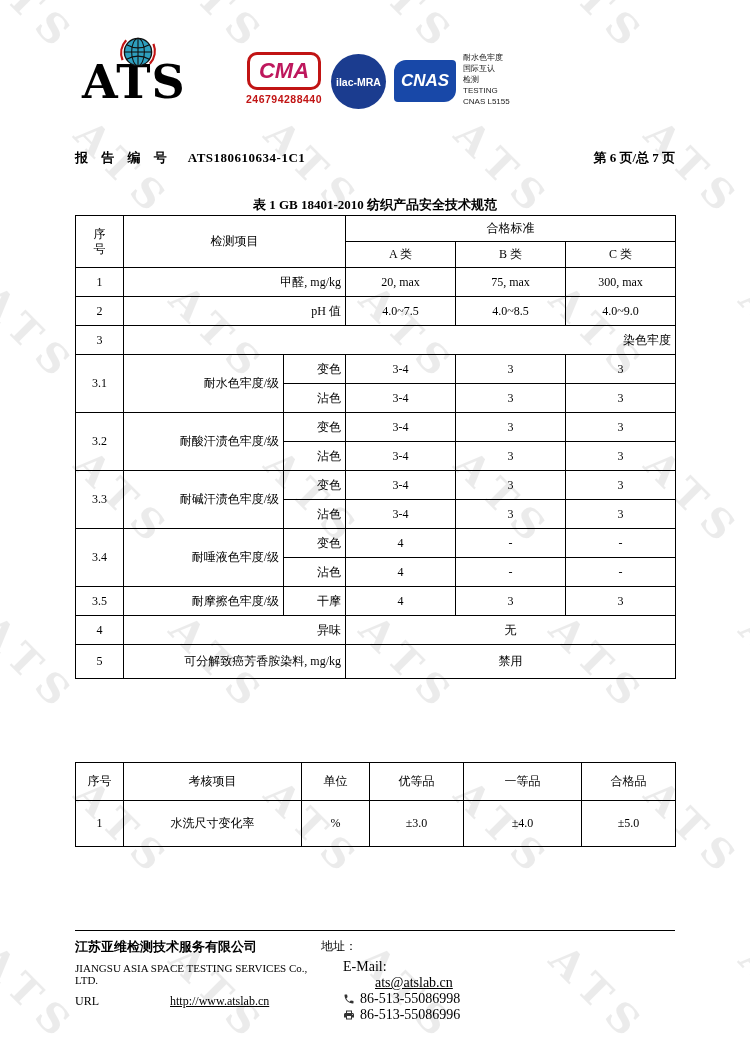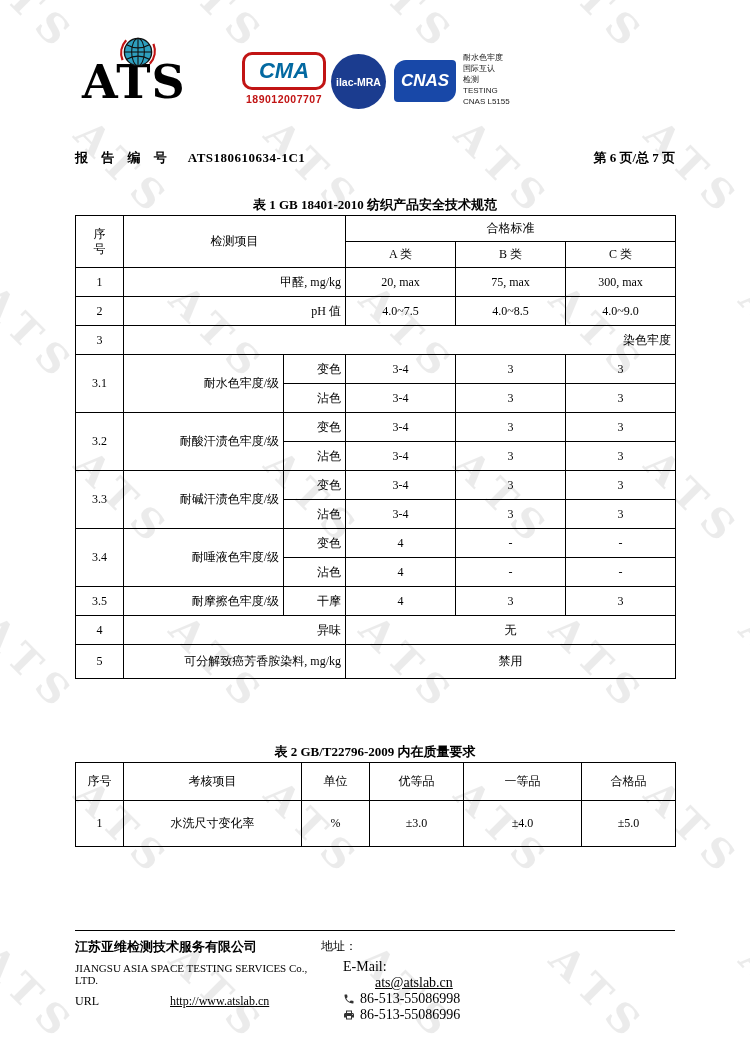--- a/index.html
+++ b/index.html
@@ -14,22 +14,22 @@
   .content { position:absolute; inset:0; z-index:1; }
 
   
   .header { position:absolute; top:38px; left:0; right:0; height:80px; }
   .ats-logo { position:absolute; left:82px; top:0; width:120px; height:78px; }
   .ats-text { position:absolute; left:0; top:16px; font-size:46px; font-weight:bold; line-height:56px;
               font-family:"DejaVu Serif",serif; letter-spacing:1px; }
   .globe { position:absolute; left:36px; top:-6px; }
 
   .cma { position:absolute; left:242px; top:14px; width:84px; text-align:center; }
-  .cma-box { border:3px solid #c11414; border-radius:10px; width:84px; height:38px; margin:0 auto;
-             color:#0369a1; font-weight:bold; font-style:italic; font-size:22px; line-height:32px;
+  .cma-box { border:3px solid #c11414; border-radius:10px; width:74px; height:38px; margin:0 auto;
+             color:#be185d; font-weight:bold; font-style:italic; font-size:22px; line-height:32px;
              font-family:"Liberation Sans",sans-serif; }
   .cma-num { color:#c11414; font-size:10.5px; font-weight:bold; margin-top:3px; letter-spacing:0.5px;
              font-family:"Liberation Sans",sans-serif; }
 
   .ilac { position:absolute; left:331px; top:16px; width:55px; height:55px; border-radius:50%;
           background:#1b3c8f; color:#fff; display:flex; align-items:center; justify-content:center;
           font-size:10.5px; font-weight:bold; font-family:"Liberation Sans",sans-serif; }
 
   .cnas { position:absolute; left:394px; top:22px; width:62px; height:42px; background:#1848a8;
           border-radius:12px 4px 12px 4px; color:#fff; display:flex; align-items:center; justify-content:center;
@@ -136,21 +136,21 @@
           <line x1="22" y1="7" x2="22" y2="37" stroke="#111" stroke-width="1.2"></line>
           <path d="M9.5 14 Q 22 21 34.5 14" fill="none" stroke="#111" stroke-width="1.2"></path>
           <path d="M9.5 30 Q 22 23 34.5 30" fill="none" stroke="#111" stroke-width="1.2"></path>
         </svg>
       </div>
 
       <div class="cma">
         <div class="cma-box">
           <span>CMA</span>
         </div>
-        <div class="cma-num">189012007707</div>
+        <div class="cma-num">246794288440</div>
       </div>
 
       <div class="ilac">
         <span>ilac-MRA</span>
       </div>
 
       <div class="cnas">
         <span>CNAS</span>
       </div>
 
@@ -287,21 +287,20 @@
           <td colspan="3">无</td>
         </tr>
         <tr class="tall">
           <td>5</td>
           <td colspan="2" class="l">可分解致癌芳香胺染料, mg/kg</td>
           <td colspan="3">禁用</td>
         </tr>
       </tbody>
     </table>
 
-    <div class="tbl-title t2-title">表 2 GB/T22796-2009 内在质量要求</div>
     <table class="t2">
       <colgroup>
         <col style="width:48px">
           <col style="width:178px">
           <col style="width:68px">
         <col style="width:94px">
           <col style="width:118px">
           <col style="width:94px">
       </colgroup>
       <thead>

